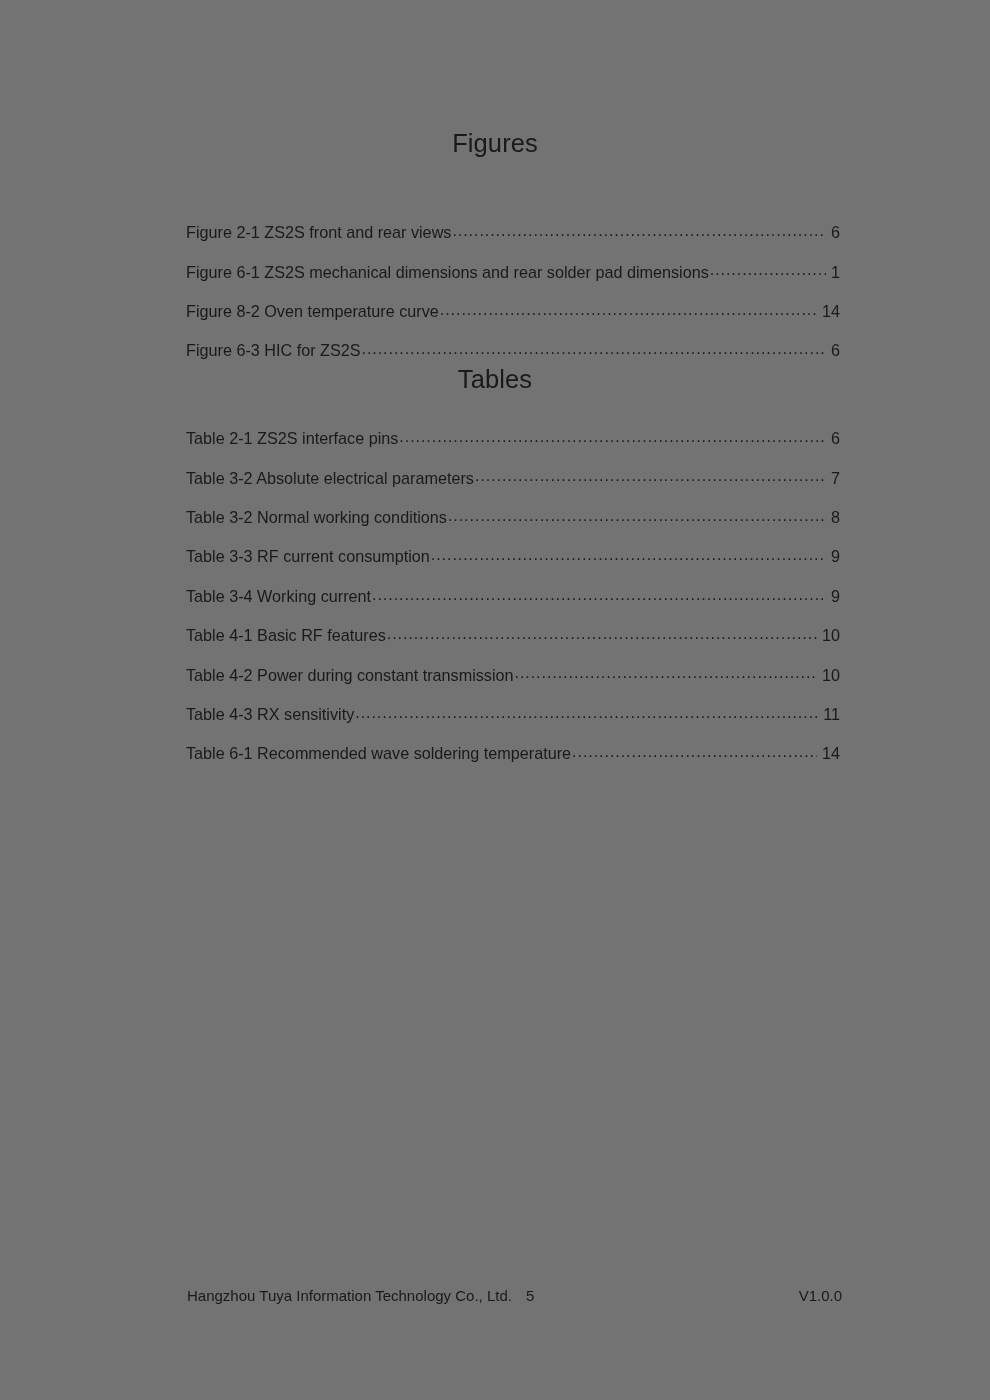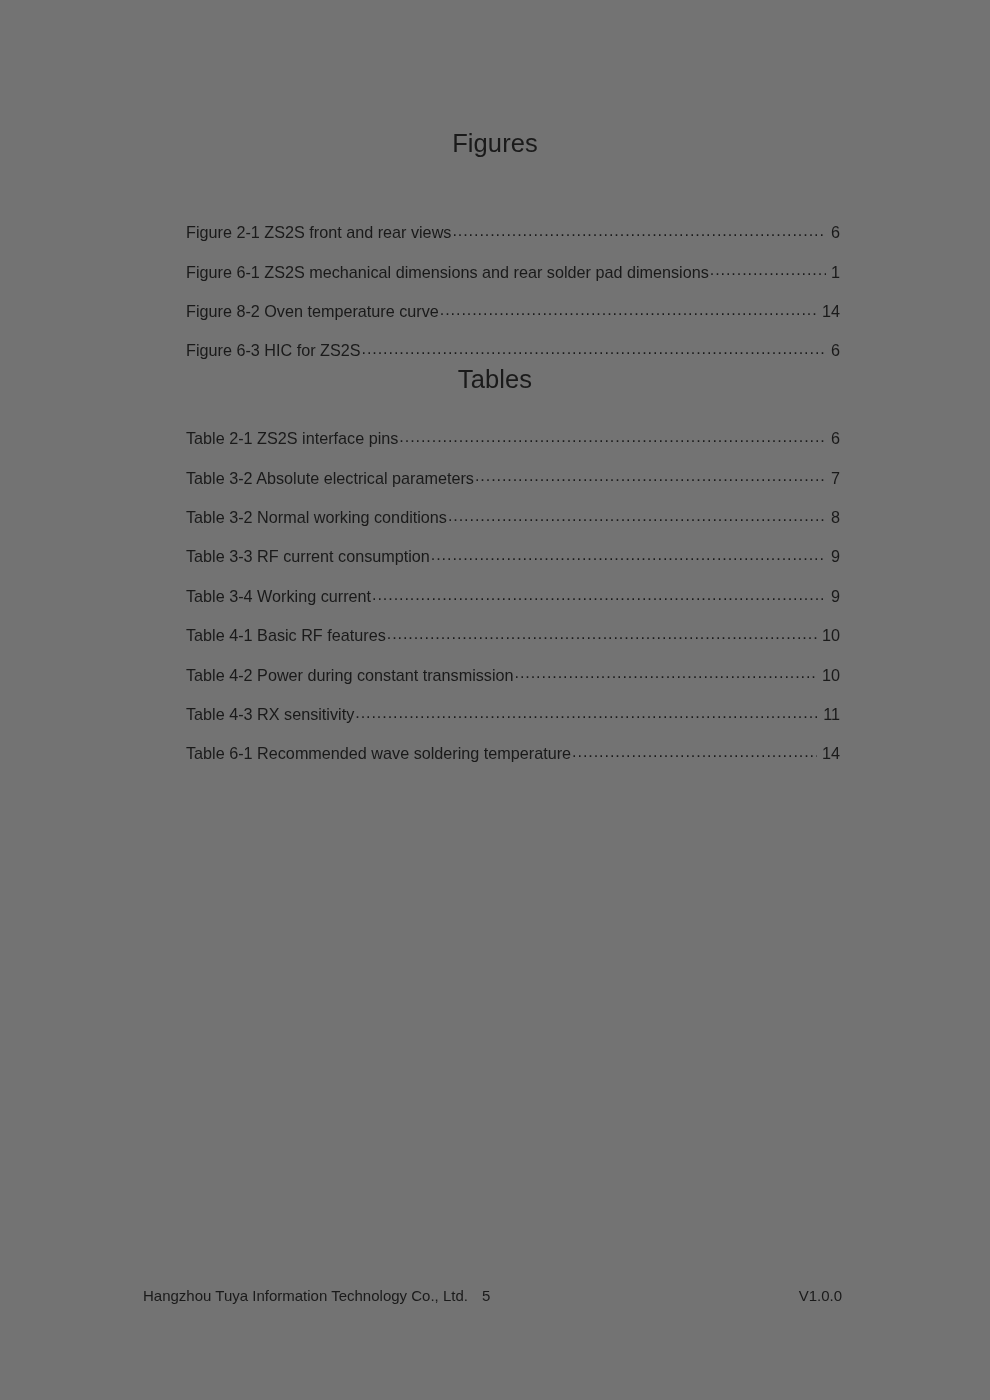--- a/index.html
+++ b/index.html
@@ -113,21 +113,21 @@
     right: 148px;
     top: 1286px;
     display: flex;
     align-items: baseline;
     justify-content: space-between;
     font-size: 15px;
     line-height: 20px;
     color: #1a1a1a;
     white-space: nowrap;
   }
-  .footer-left { display: flex; align-items: center; }
+  .footer-left { display: flex; align-items: center; margin-left: 44px; }
   .footer-company { }
   .footer-pagenum { padding-left: 14px; }
   .footer-version { }
 </style>
 </head>
 <body>
 
 <div class="page">
 
   <div class="content">

